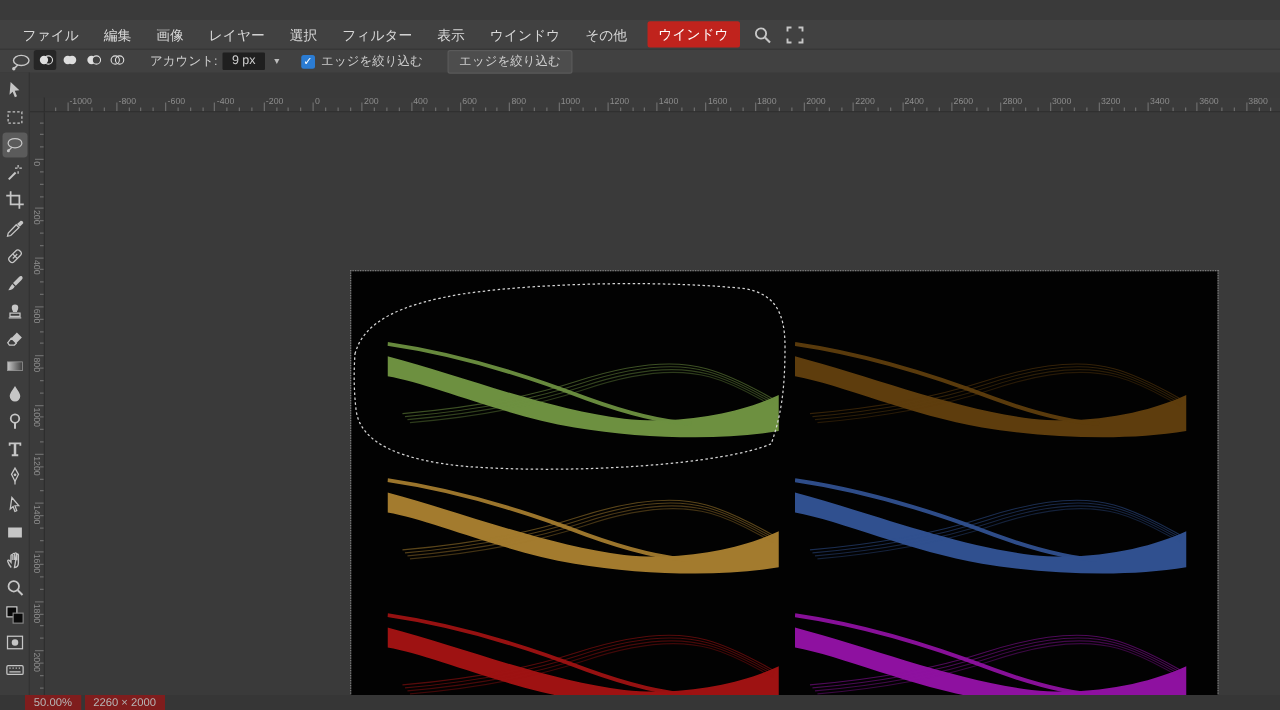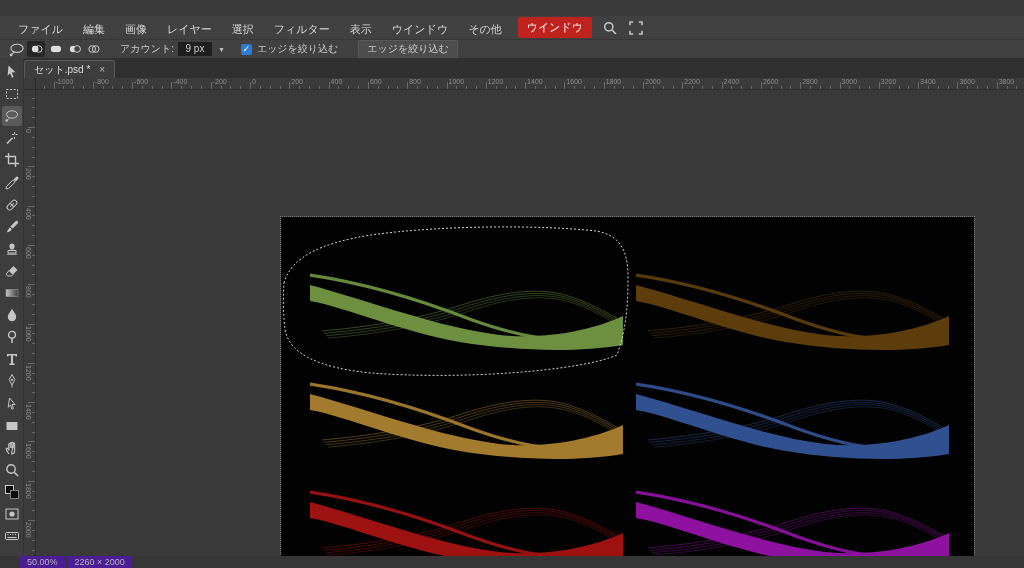--- a/index.html
+++ b/index.html
@@ -54,21 +54,21 @@
   .tool.active { background:#5b5b5b; }
   
   .canvas-area { position:absolute; left:36px; top:90px; width:988px; height:466px; background:#3a3a3a; }
   .document { position:absolute; left:245px; top:127px; width:693px; height:393px; background:#020202;
     outline:1px dotted #7a7a7a; }
   .swoosh { position:absolute; width:314px; height:80px; }
   .sel-overlay { position:absolute; left:0; top:0; width:693px; height:393px; pointer-events:none; }
   
   .statusbar { position:absolute; left:0; top:556px; width:1024px; height:12px; background:#363636;
     display:flex; align-items:center; font-size:9px; color:#b5b5b5; }
-  .status-box { background:#4c1d95; height:12px; line-height:12px; padding:0 7px; margin-left:0; }
+  .status-box { background:#7f1d1d; height:12px; line-height:12px; padding:0 7px; margin-left:0; }
   .status-zoom { margin-left:20px; }
   .status-dims { margin-left:3px; }
 </style>
 </head>
 <body>
 
 <div id="app">
 
   <svg width="0" height="0" style="position:absolute">
     <defs>
@@ -267,26 +267,20 @@
         </svg>
       </div>
       <div class="tool" style="top: 468px;">
         <svg viewBox="0 0 16 16" width="16" height="16">
           <rect x="1.5" y="4.5" width="13" height="7" rx="1" fill="none" stroke="#c6c6c6"></rect>
           <path d="M3.5 6.5 h1 M6 6.5 h1 M8.5 6.5 h1 M11 6.5 h1 M3.5 9.5 h9" stroke="#c6c6c6"></path>
         </svg>
       </div>
     </div>
 
-  <div class="tabstrip">
-    <div class="tab">
-      <span>セット.psd *</span>
-      <span class="tab-close">×</span>
-    </div>
-  </div>
 
   <div class="ruler-corner"></div>
   <div class="hruler" id="hruler">
       <div class="htick" style="left: 7.7px; height: 3px;"></div>
       <div class="htick" style="left: 17.5px; height: 7px;"></div>
       <div class="hlabel" style="left: 19.5px;">-1000</div>
       <div class="htick" style="left: 27.3px; height: 3px;"></div>
       <div class="htick" style="left: 37.2px; height: 3px;"></div>
       <div class="htick" style="left: 47px; height: 3px;"></div>
       <div class="htick" style="left: 56.8px; height: 7px;"></div>

